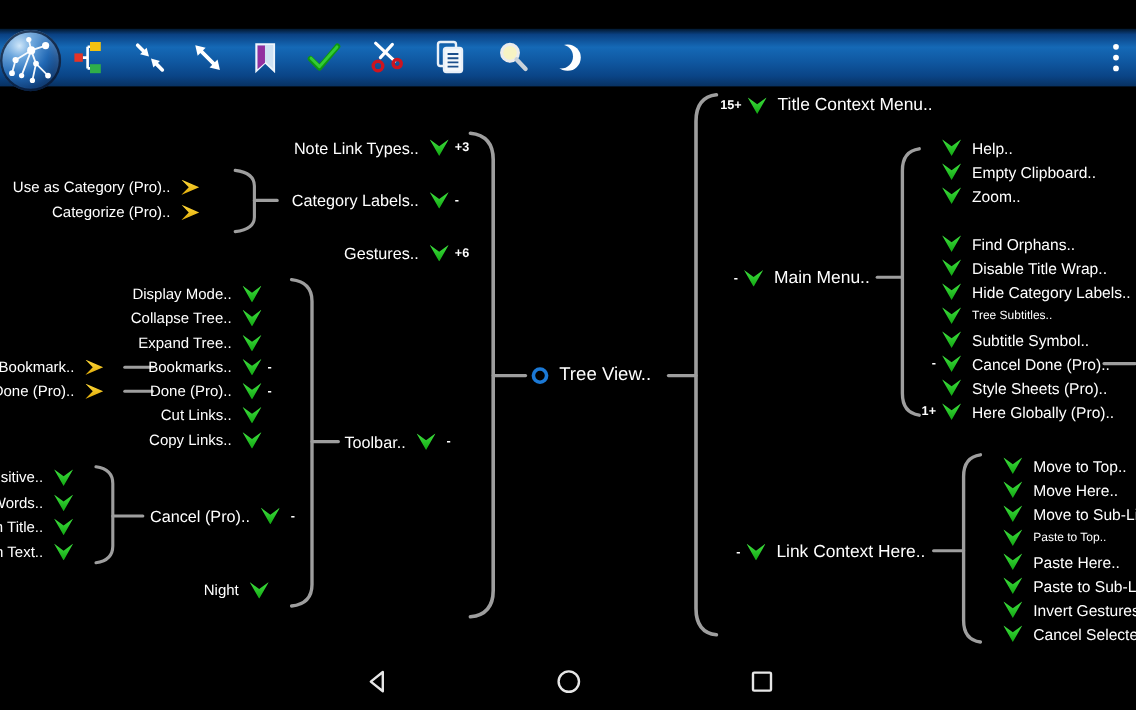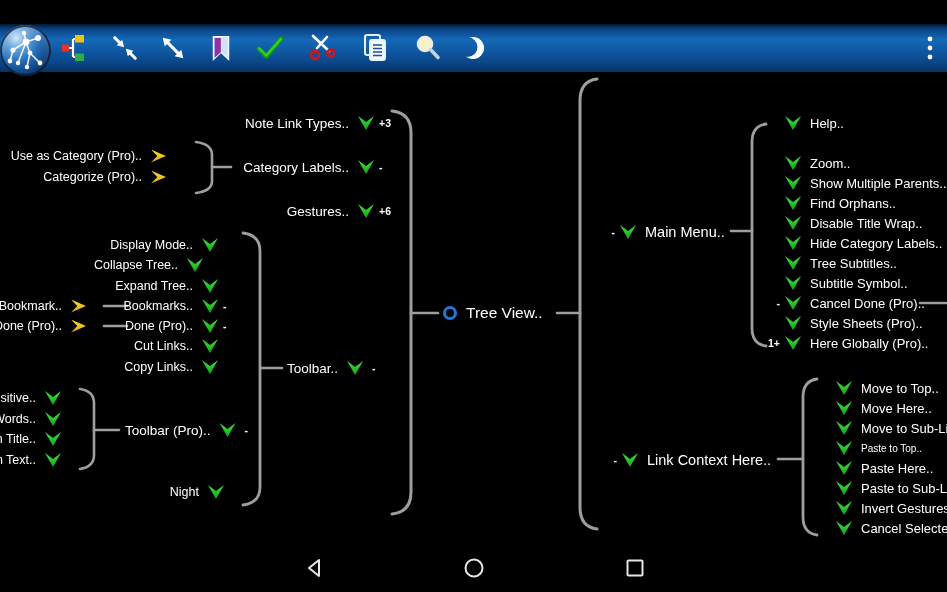--- a/index.html
+++ b/index.html
@@ -198,21 +198,21 @@
     <div class="row rowR" style="right:573px;top:202px">
       <span class="lbl-md">Gestures..</span>
       <span class="ga"></span>
       <span class="badge-abs">+6</span>
     </div>
 
     <div class="row rowR" style="right:729px;top:236px">
       <span class="lbl">Display Mode..</span>
       <span class="ga"></span>
     </div>
-    <div class="row rowR" style="right:744px;top:256px">
+    <div class="row rowR" style="right:729px;top:256px">
       <span class="lbl">Collapse Tree..</span>
       <span class="ga"></span>
     </div>
     <div class="row rowR" style="right:729px;top:277px">
       <span class="lbl">Expand Tree..</span>
       <span class="ga"></span>
     </div>
     <div class="row rowR" style="right:729px;top:297px">
       <span class="lbl">Bookmarks..</span>
       <span class="ga"></span>
@@ -255,62 +255,67 @@
     </div>
     <div class="row rowR" style="right:886px;top:430px">
       <span class="lbl">n Title..</span>
       <span class="ga"></span>
     </div>
     <div class="row rowR" style="right:886px;top:451px">
       <span class="lbl">n Text..</span>
       <span class="ga"></span>
     </div>
     <div class="row" style="left:125px;top:421px">
-      <span class="lbl-md">Toolbar (Pro)..</span>
+      <span class="lbl-md">Cancel (Pro)..</span>
       <span class="ga"></span>
       <span class="badge">-</span>
     </div>
     <div class="row rowR" style="right:723px;top:483px">
       <span class="lbl">Night</span>
       <span class="ga"></span>
     </div>
 
+    <div class="row" style="left:623px;top:78px;height:20px">
+      <span class="badge-pre">15+</span>
+      <span class="ga"></span>
+      <span class="lbl-lg">Title Context Menu..</span>
+    </div>
 
     <div class="row" style="left:620px;top:222px;height:20px">
       <span class="badge-pre">-</span>
       <span class="ga"></span>
       <span class="lbl-lg">Main Menu..</span>
     </div>
     <div class="row" style="left:785px;top:114px">
       <span class="ga"></span>
       <span class="lbl" style="font-size:13px">Help..</span>
     </div>
+    <div class="row" style="left:785px;top:134px">
+      <span class="ga"></span>
+      <span class="lbl" style="font-size:13px">Empty Clipboard..</span>
+    </div>
     <div class="row" style="left:785px;top:154px">
       <span class="ga"></span>
       <span class="lbl" style="font-size:13px">Zoom..</span>
     </div>
-    <div class="row" style="left:785px;top:174px">
-      <span class="ga"></span>
-      <span class="lbl" style="font-size:13px">Show Multiple Parents..</span>
-    </div>
     <div class="row" style="left:785px;top:194px">
       <span class="ga"></span>
       <span class="lbl" style="font-size:13px">Find Orphans..</span>
     </div>
     <div class="row" style="left:785px;top:234px">
       <span class="ga"></span>
       <span class="lbl" style="font-size:13px">Hide Category Labels..</span>
     </div>
     <div class="row" style="left:785px;top:214px">
       <span class="ga"></span>
       <span class="lbl" style="font-size:13px">Disable Title Wrap..</span>
     </div>
     <div class="row" style="left:785px;top:254px">
       <span class="ga"></span>
-      <span class="lbl" style="font-size:13px">Tree Subtitles..</span>
+      <span class="lbl" style="font-size:10px">Tree Subtitles..</span>
     </div>
     <div class="row" style="left:785px;top:274px">
       <span class="ga"></span>
       <span class="lbl" style="font-size:13px">Subtitle Symbol..</span>
     </div>
     <div class="row" style="left:785px;top:294px">
       <span class="badge-pre">-</span>
       <span class="ga"></span>
       <span class="lbl" style="font-size:13px">Cancel Done (Pro)..</span>
     </div>

